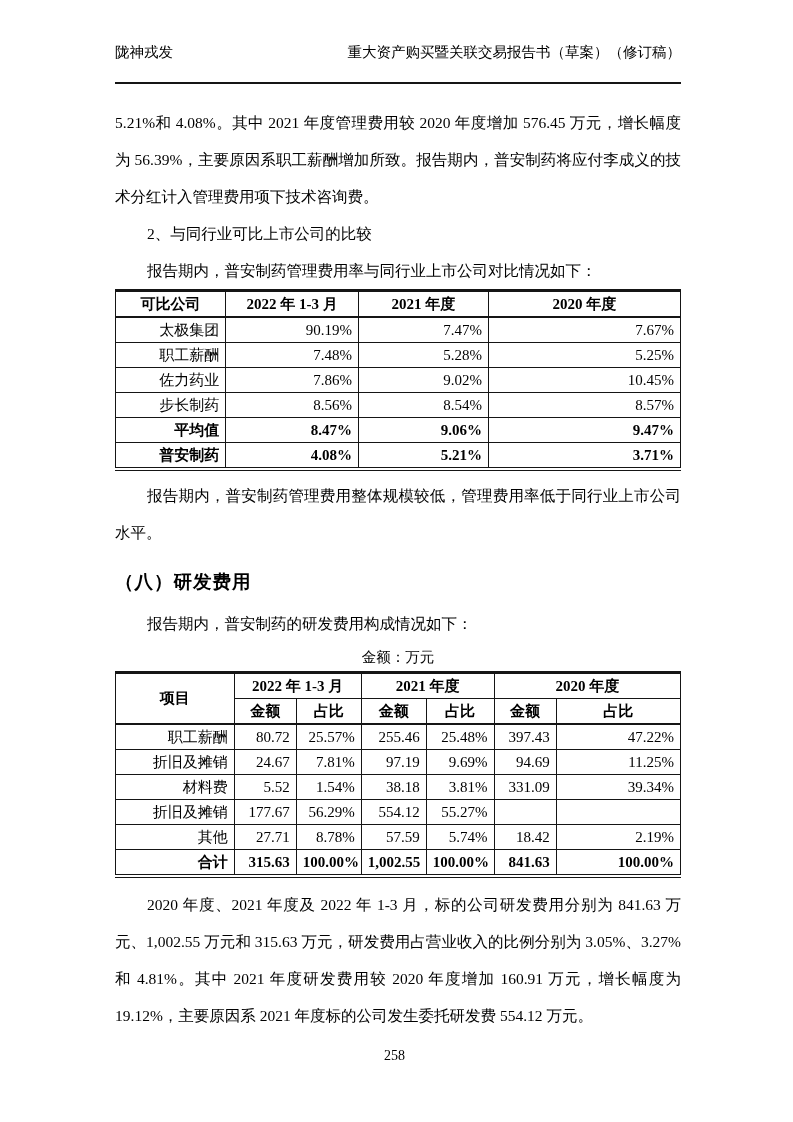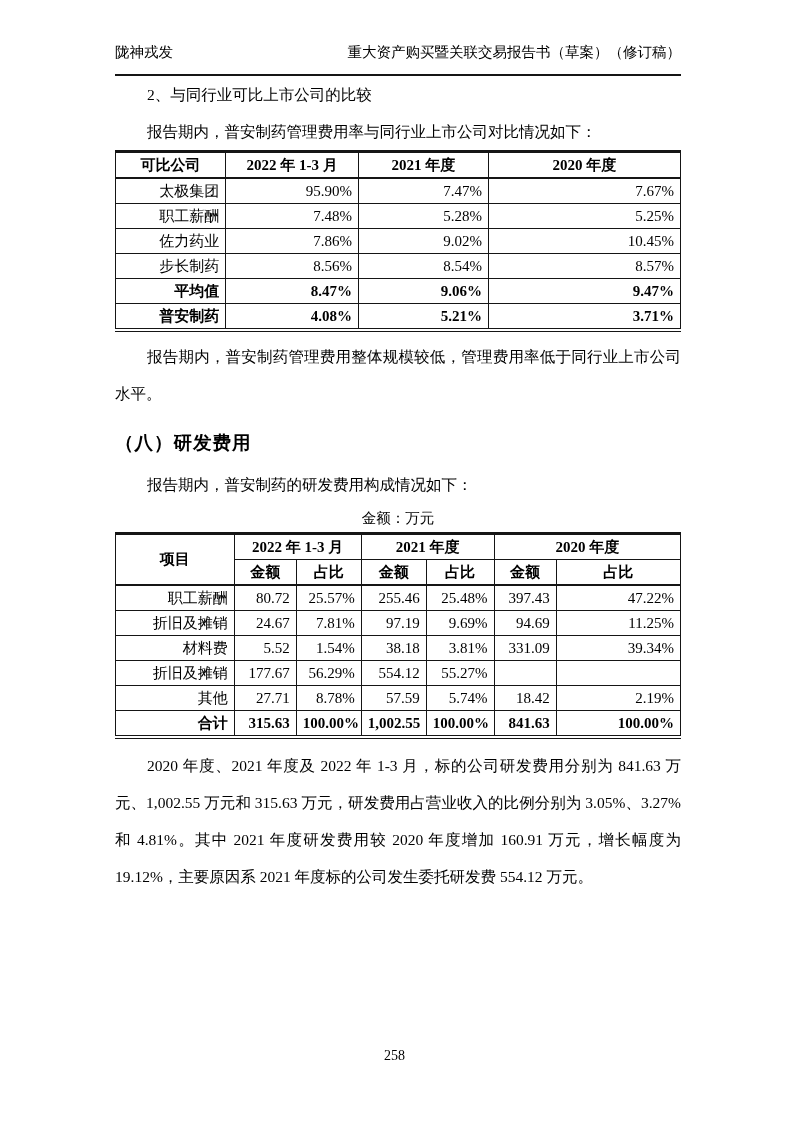--- a/index.html
+++ b/index.html
@@ -4,21 +4,21 @@
 <style>
   html,body{margin:0;padding:0;background:#f3f3f3;}
   .page{
     width:793px;height:1122px;box-sizing:border-box;position:relative;
     margin:0 auto;background:#ffffff;color:#000;
     padding:42px 112px 0 115px;
     font-family:"Liberation Serif","DejaVu Serif",serif;
   }
   .doc-header{
     display:flex;justify-content:space-between;align-items:flex-end;
-    font-size:14.5px;line-height:20px;padding-bottom:12px;
+    font-size:14.5px;line-height:20px;padding-bottom:20px;
     border-bottom:2px solid #151515;
   }
   .body-text{font-size:15.5px;line-height:37px;text-align:justify;margin:0;}
   .indent{text-indent:32px;}
   .p1{margin-top:20px;}
   .sub-heading{margin-top:0;}
   .section-heading{
     font-family:"Liberation Sans","DejaVu Sans",sans-serif;
     font-size:18.5px;font-weight:bold;letter-spacing:1px;
     margin:16px 0 8px 0;line-height:30px;
@@ -47,20 +47,21 @@
 </head>
 <body>
 
 <div class="page">
 
   <div class="doc-header">
     <span>陇神戎发</span>
     <span>重大资产购买暨关联交易报告书（草案）（修订稿）</span>
   </div>
 
+  <p class="body-text p1">5.21%和 4.08%。其中 2021 年度管理费用较 2020 年度增加 576.45 万元，增长幅度为 56.39%，主要原因系职工薪酬增加所致。报告期内，普安制药将应付李成义的技术分红计入管理费用项下技术咨询费。</p>
 
   <p class="body-text indent sub-heading">2、与同行业可比上市公司的比较</p>
 
   <p class="body-text indent">报告期内，普安制药管理费用率与同行业上市公司对比情况如下：</p>
 
   <table class="doc-table">
     <colgroup>
       <col style="width:19.5%">
         <col style="width:23.5%">
         <col style="width:23%">
@@ -68,21 +69,21 @@
     </colgroup>
     <tbody>
         <tr class="hdr-sep">
       <th>可比公司</th>
       <th>2022 年 1-3 月</th>
       <th>2021 年度</th>
       <th>2020 年度</th>
     </tr>
     <tr>
       <td class="label">太极集团</td>
-      <td class="val">95.90%</td>
+      <td class="val">90.19%</td>
       <td class="val">7.47%</td>
       <td class="val">7.67%</td>
     </tr>
     <tr>
       <td class="label">职工薪酬</td>
       <td class="val">7.48%</td>
       <td class="val">5.28%</td>
       <td class="val">5.25%</td>
     </tr>
     <tr>

